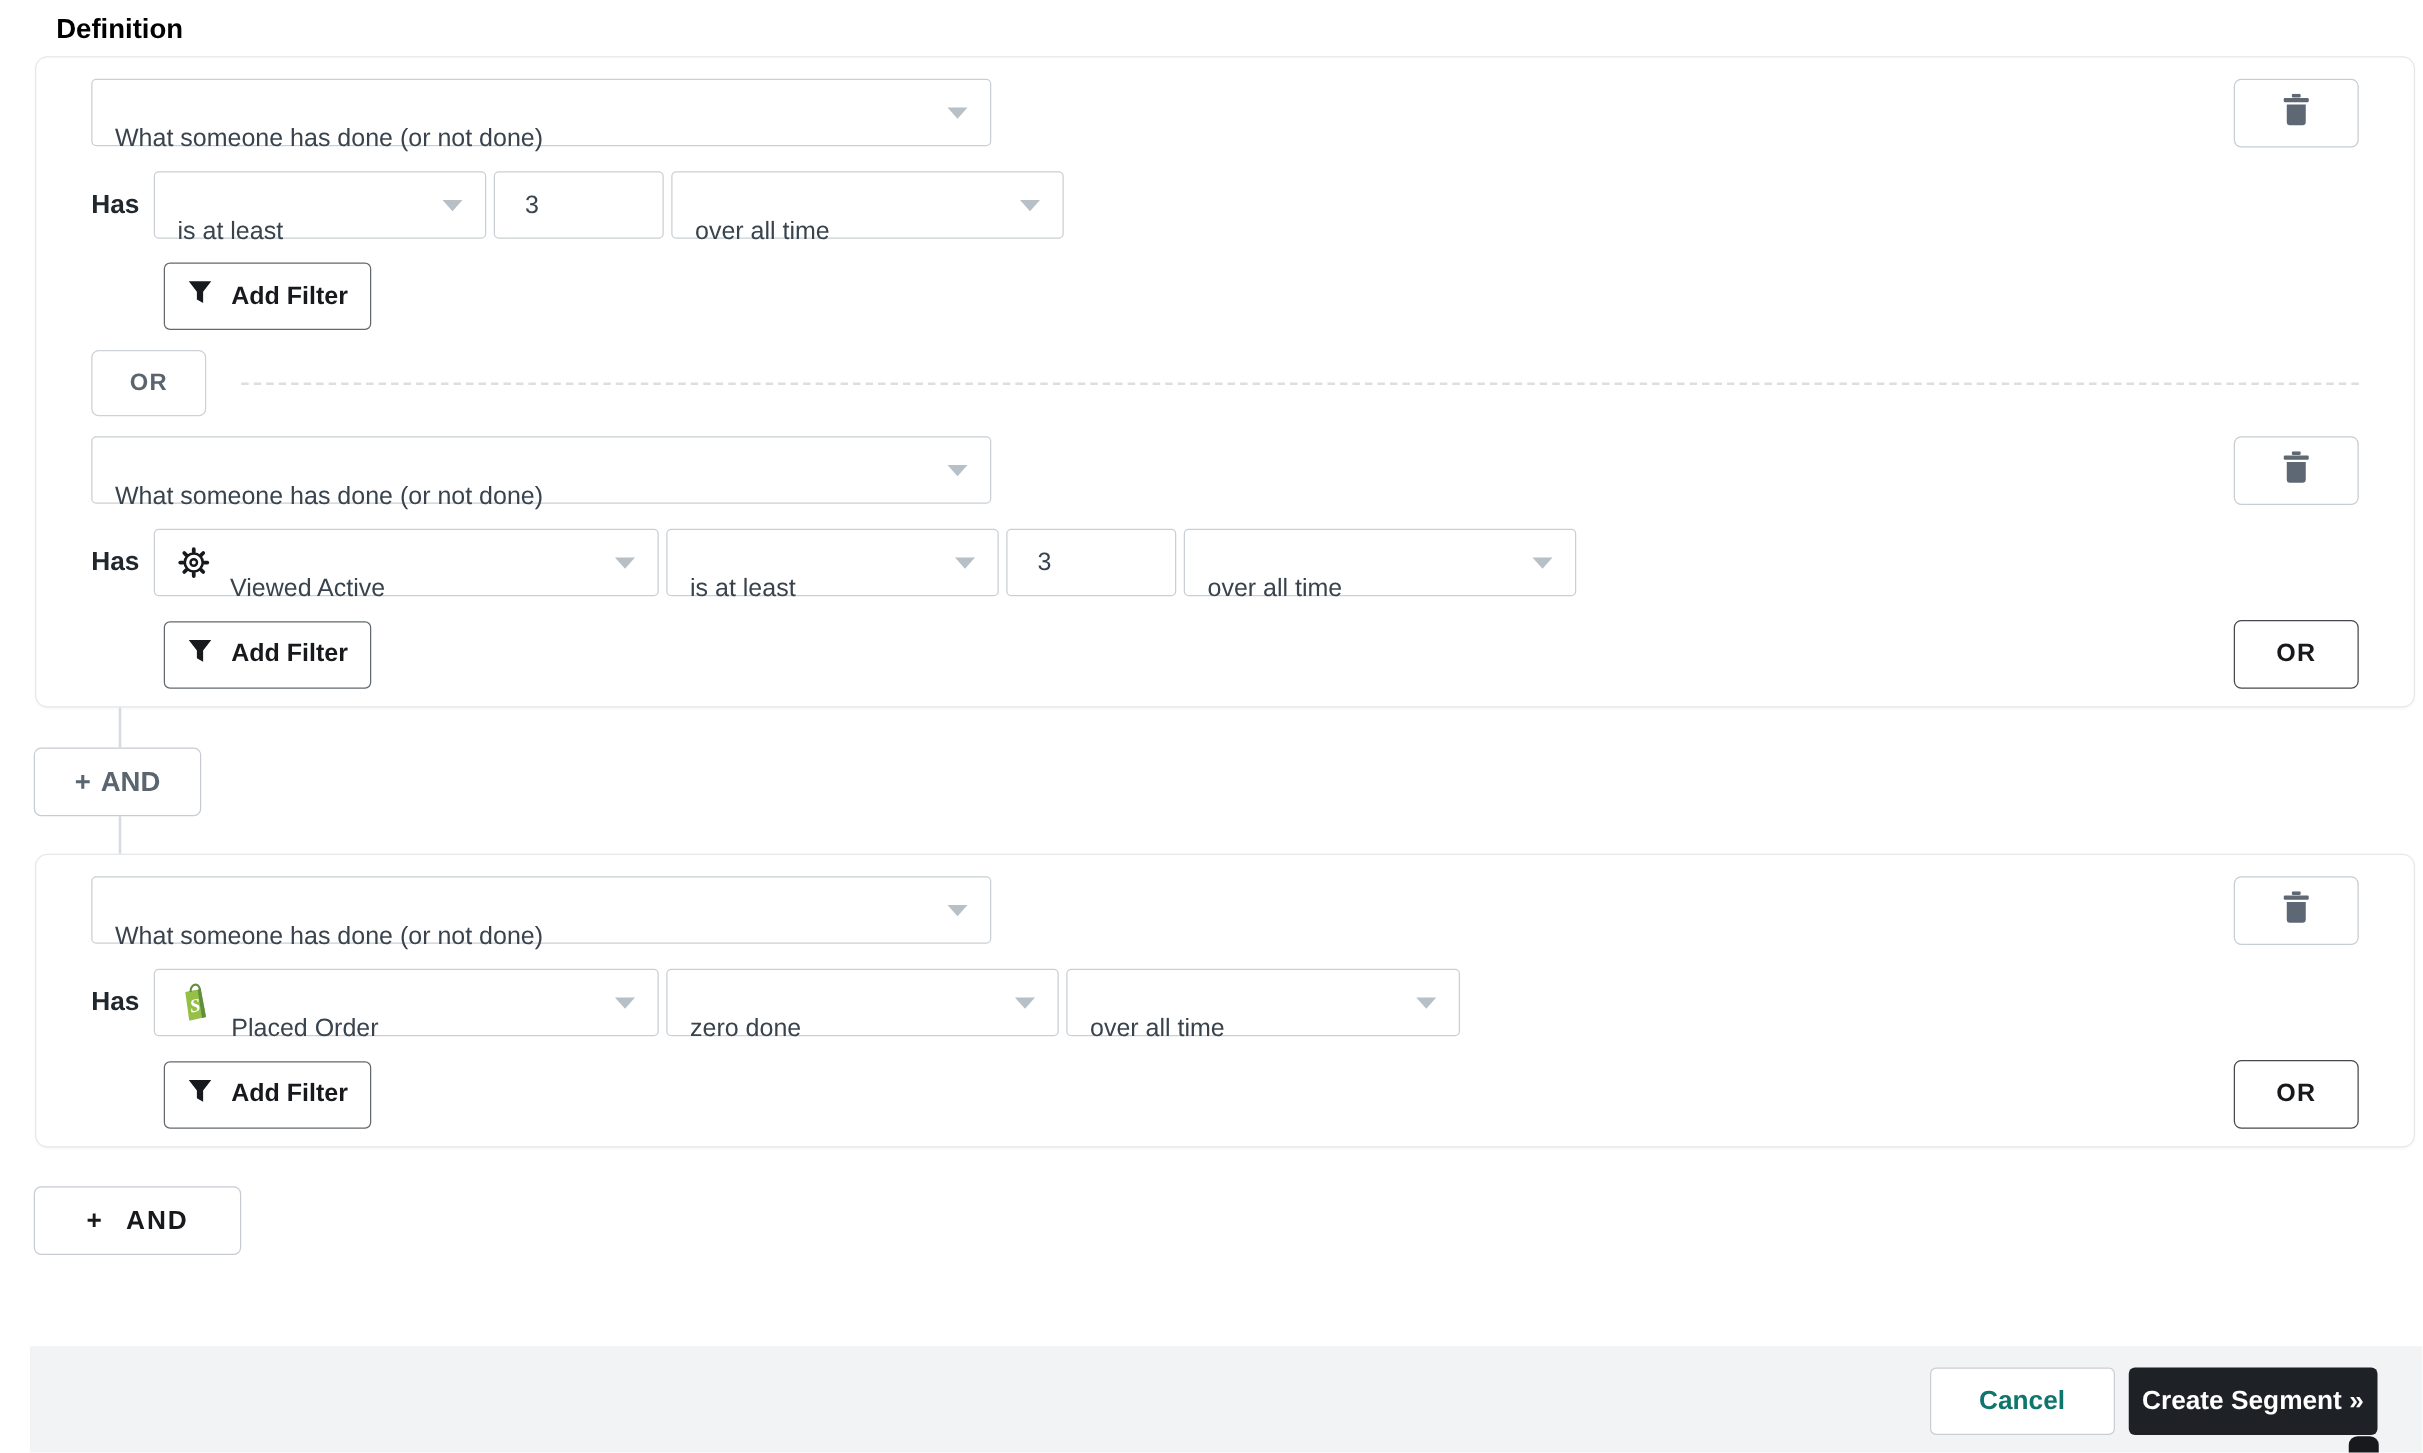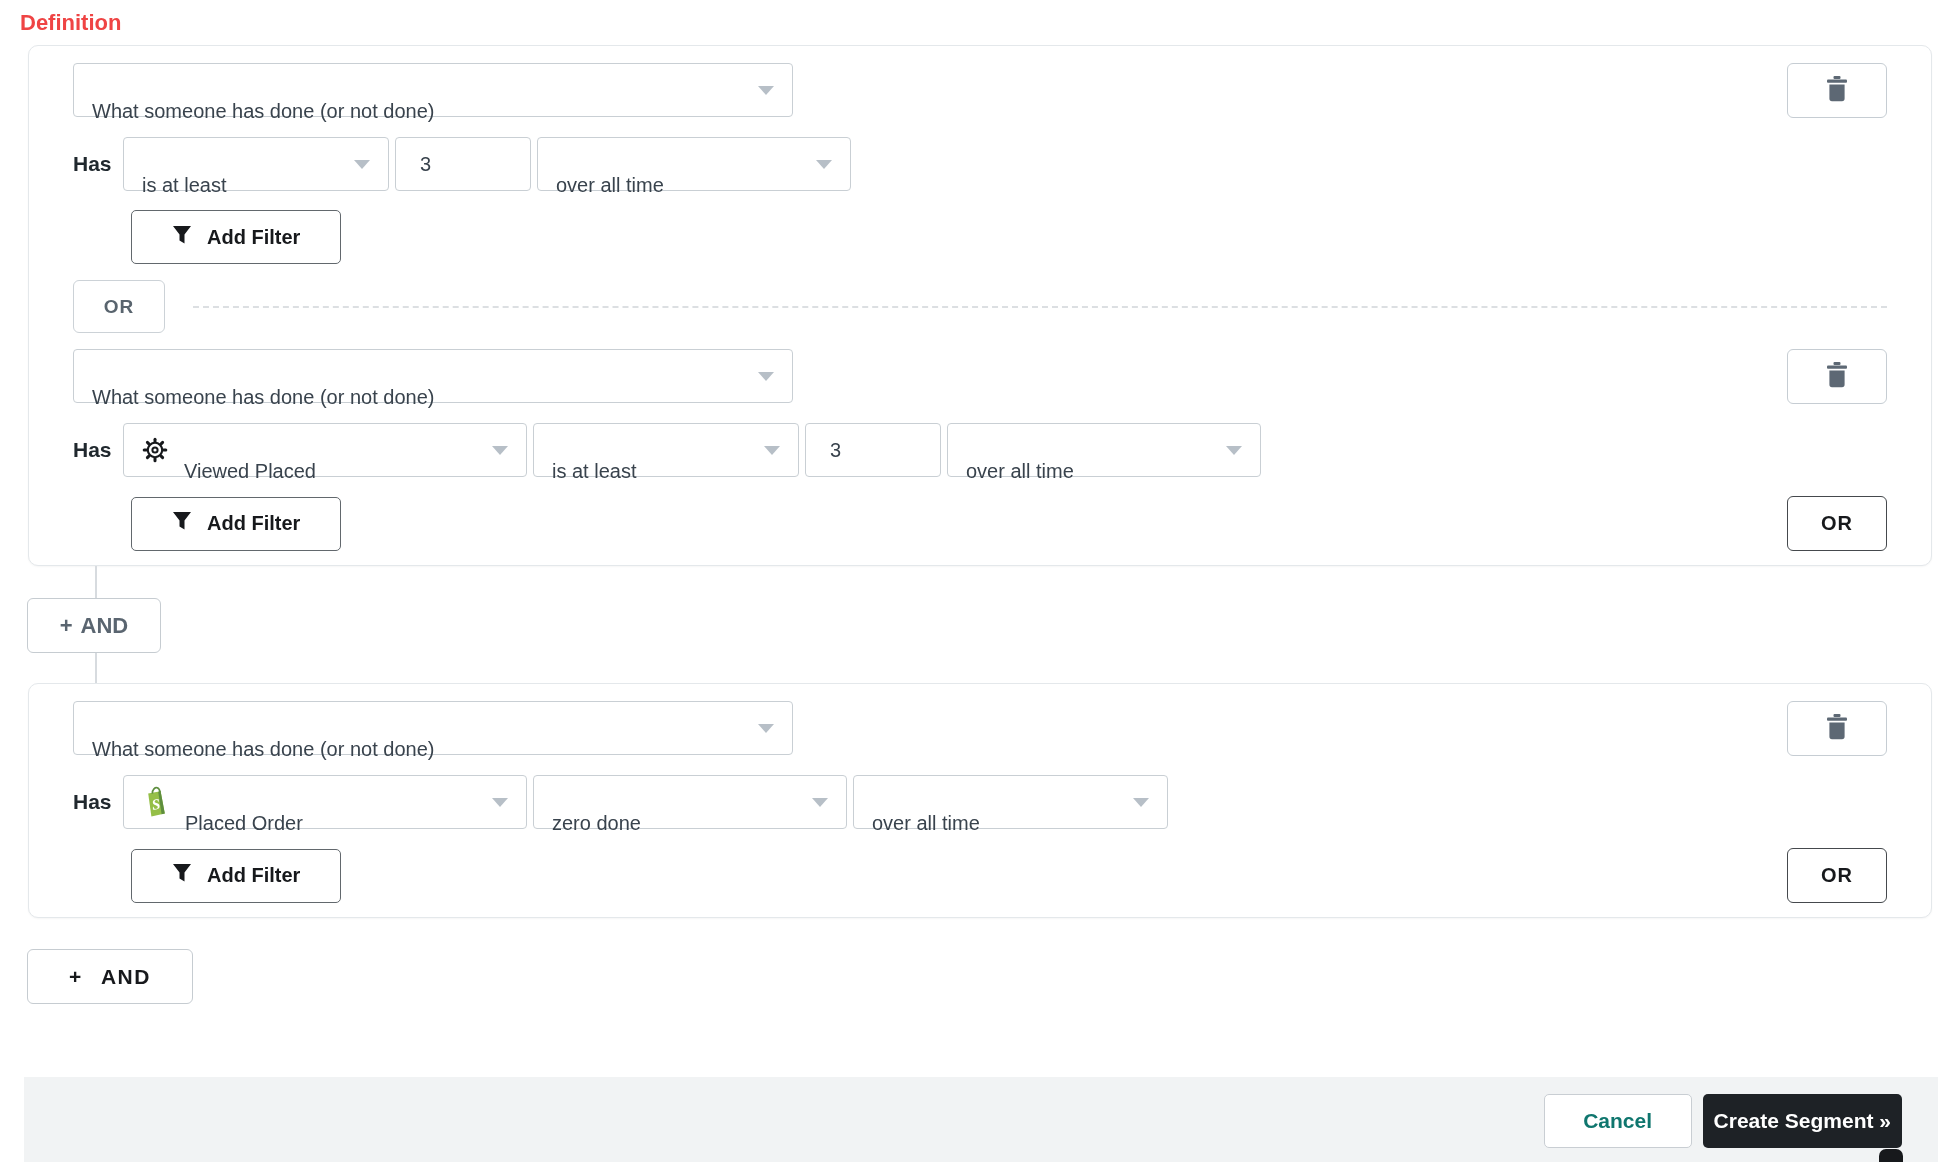--- a/index.html
+++ b/index.html
@@ -2,21 +2,21 @@
 <html><head>
 <meta charset="utf-8">
 <style>
   * { box-sizing: border-box; }
   html,body { margin:0; padding:0; background:#fff; }
   body {
     width:1938px; height:1162px; overflow:hidden; position:relative;
     font-family:"Liberation Sans", sans-serif; color:#39434d;
   }
   .definition-label {
-    margin:10px 0 9px 20px; font-size:22px; font-weight:600; color:#ef4444;
+    margin:10px 0 9px 45px; font-size:22px; font-weight:600; color:#000000;
   }
   .card {
     background:#fff; border:1px solid #e4e8eb; border-radius:10px;
     margin:0 6px 0 28px; padding:17px 44px 14px 44px;
     box-shadow:0 1px 2px rgba(0,0,0,.04);
   }
   .type-row { display:flex; align-items:flex-start; }
   .select {
     display:flex; align-items:center; height:54px; background:#fff;
     border:1px solid #c9cfd4; border-radius:4px; padding:0 18px;
@@ -44,21 +44,21 @@
   .tf-select-2 { width:315px; }
   .qty-input {
     width:136px; height:54px; border:1px solid #c9cfd4; border-radius:4px;
     font-size:20px; color:#39434d; padding:0 0 0 24px;
     font-family:"Liberation Sans", sans-serif;
   }
   .filter-row { display:flex; align-items:center; margin-top:19px; }
   .filter-row .indent { width:58px; flex:0 0 auto; }
   .add-filter-btn {
     height:54px; display:inline-flex; align-items:center; gap:15px;
-    padding:0 40px; background:#fff; border:1px solid #62686d; border-radius:5px;
+    padding:0 18px; background:#fff; border:1px solid #62686d; border-radius:5px;
     font-size:20px; font-weight:700; color:#17191c; cursor:pointer;
   }
   .or-right-btn {
     margin-left:auto; width:100px; height:55px; background:#fff;
     border:1px solid #45494d; border-radius:6px; display:flex; align-items:center;
     justify-content:center; font-size:20px; font-weight:700; color:#17191c;
     letter-spacing:1px; cursor:pointer;
   }
   .or-sep { display:flex; align-items:center; margin:16px 0 16px 0; }
   .or-chip {
@@ -187,21 +187,21 @@
                 <line x1="13" y1="21.4" x2="13" y2="23.8"></line>
               <line x1="2.2" y1="13" x2="4.6" y2="13"></line>
                 <line x1="21.4" y1="13" x2="23.8" y2="13"></line>
               <line x1="5.4" y1="5.4" x2="7.1" y2="7.1"></line>
                 <line x1="18.9" y1="18.9" x2="20.6" y2="20.6"></line>
               <line x1="5.4" y1="20.6" x2="7.1" y2="18.9"></line>
                 <line x1="18.9" y1="7.1" x2="20.6" y2="5.4"></line>
             </g>
           </svg>
         </span>
-        <span class="sel-text">Viewed Placed</span>
+        <span class="sel-text">Viewed Active</span>
         <span class="chevron"></span>
       </div>
       <div class="select op-select">
         <span class="sel-text">is at least</span>
         <span class="chevron"></span>
       </div>
       <input class="qty-input" value="3" style="">
       <div class="select tf-select">
         <span class="sel-text">over all time</span>
         <span class="chevron"></span>

